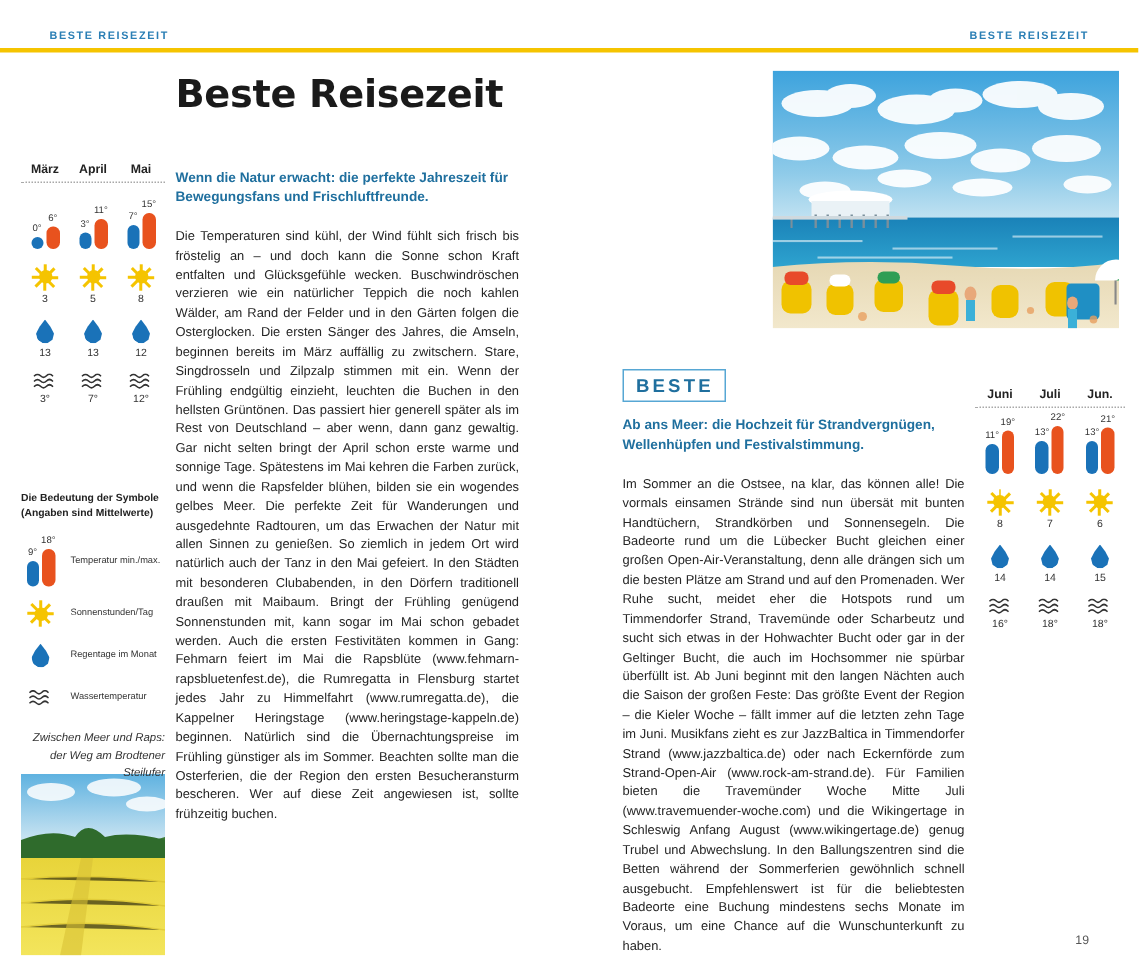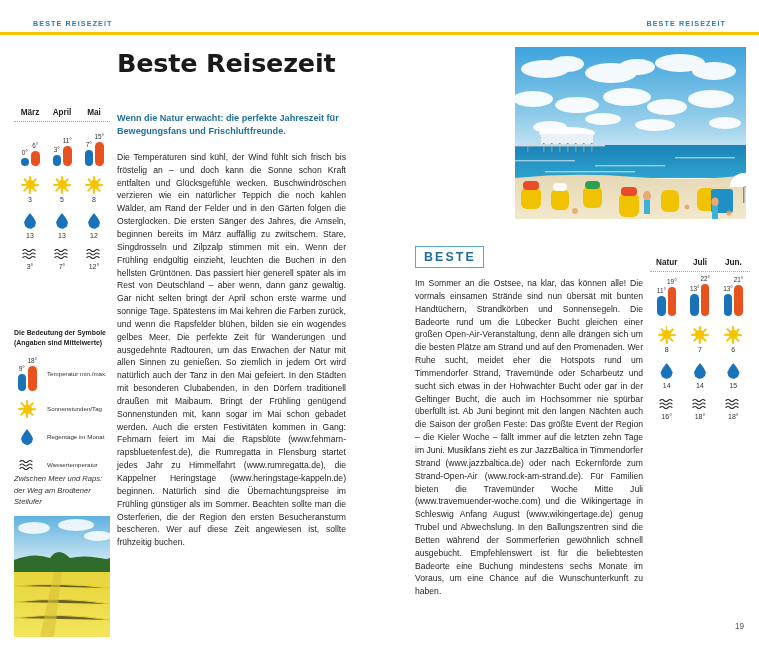--- a/index.html
+++ b/index.html
@@ -129,30 +129,30 @@
   }
   .legend-item .ltext { font-size: 6.2px; color: #333; line-height: 1.25; }
 
   
   .photo { position: absolute; overflow: hidden; }
   .caption {
     position: absolute;
     font-style: italic; font-size: 7.6px; line-height: 1.52;
     color: #333;
   }
-  .cap-left  { left: 14px; top: 473px; width: 96px; }
+  .cap-left  { left: 14px; top: 486px; width: 96px; text-align: right; }
   .cap-right { left: 414px; top: 50px; width: 96px; text-align: right; }
 
   
   #beach-photo { left: 515px; top: 47px; width: 231px; height: 172px; }
   #rape-photo  { left: 14px;  top: 516px; width: 96px;  height: 121px; }
 
   
   .pageno {
-    position: absolute; right: 15px; bottom: 17px;
+    position: absolute; right: 33px; bottom: 17px;
     font-size: 8.2px; color: #555;
   }
 </style>
 </head>
 <body>
 
 <div class="page">
 
   <div class="runhead left">BESTE REISEZEIT</div>
   <div class="runhead right">BESTE REISEZEIT</div>
@@ -341,28 +341,29 @@
   <div class="col-left-text">
     <div class="season-sub">Wenn die Natur erwacht: die perfekte Jahreszeit für Bewegungsfans und Frischluftfreunde.</div>
     <div class="body-text">
       <div class="wrap-shape" id="left-wrap" style="width: 0px; height: 398px;"></div>
       <span>Die Temperaturen sind kühl, der Wind fühlt sich frisch bis fröstelig an – und doch kann die Sonne schon Kraft entfalten und Glücksgefühle wecken. Buschwindröschen verzieren wie ein natürlicher Teppich die noch kahlen Wälder, am Rand der Felder und in den Gärten folgen die Osterglocken. Die ersten Sänger des Jahres, die Amseln, beginnen bereits im März auffällig zu zwitschern. Stare, Singdrosseln und Zilpzalp stimmen mit ein. Wenn der Frühling endgültig einzieht, leuchten die Buchen in den hellsten Grüntönen. Das passiert hier generell später als im Rest von Deutschland – aber wenn, dann ganz gewaltig. Gar nicht selten bringt der April schon erste warme und sonnige Tage. Spätestens im Mai kehren die Farben zurück, und wenn die Rapsfelder blühen, bilden sie ein wogendes gelbes Meer. Die perfekte Zeit für Wanderungen und ausgedehnte Radtouren, um das Erwachen der Natur mit allen Sinnen zu genießen. So ziemlich in jedem Ort wird natürlich auch der Tanz in den Mai gefeiert. In den Städten mit besonderen Clubabenden, in den Dörfern traditionell draußen mit Maibaum. Bringt der Frühling genügend Sonnenstunden mit, kann sogar im Mai schon gebadet werden. Auch die ersten Festivitäten kommen in Gang: Fehmarn feiert im Mai die Rapsblüte (www.fehmarn-rapsbluetenfest.de), die Rumregatta in Flensburg startet jedes Jahr zu Himmelfahrt (www.rumregatta.de), die Kappelner Heringstage (www.heringstage-kappeln.de) beginnen. Natürlich sind die Übernachtungspreise im Frühling günstiger als im Sommer. Beachten sollte man die Osterferien, die der Region den ersten Besucheransturm bescheren. Wer auf diese Zeit angewiesen ist, sollte frühzeitig buchen.</span>
     </div>
   </div>
 
   <div class="col-right-text">
     <span class="season-tag">BESTE</span>
+    <div class="season-sub">Ab ans Meer: die Hochzeit für Strandvergnügen, Wellenhüpfen und Festivalstimmung.</div>
     <div class="body-text">
       <span>Im Sommer an die Ostsee, na klar, das können alle! Die vormals einsamen Strände sind nun übersät mit bunten Handtüchern, Strandkörben und Sonnensegeln. Die Badeorte rund um die Lübecker Bucht gleichen einer großen Open-Air-Veranstaltung, denn alle drängen sich um die besten Plätze am Strand und auf den Promenaden. Wer Ruhe sucht, meidet eher die Hotspots rund um Timmendorfer Strand, Travemünde oder Scharbeutz und sucht sich etwas in der Hohwachter Bucht oder gar in der Geltinger Bucht, die auch im Hochsommer nie spürbar überfüllt ist. Ab Juni beginnt mit den langen Nächten auch die Saison der großen Feste: Das größte Event der Region – die Kieler Woche – fällt immer auf die letzten zehn Tage im Juni. Musikfans zieht es zur JazzBaltica in Timmendorfer Strand (www.jazzbaltica.de) oder nach Eckernförde zum Strand-Open-Air (www.rock-am-strand.de). Für Familien bieten die Travemünder Woche Mitte Juli (www.travemuender-woche.com) und die Wikingertage in Schleswig Anfang August (www.wikingertage.de) genug Trubel und Abwechslung. In den Ballungszentren sind die Betten während der Sommerferien gewöhnlich schnell ausgebucht. Empfehlenswert ist für die beliebtesten Badeorte eine Buchung mindestens sechs Monate im Voraus, um eine Chance auf die Wunschunterkunft zu haben.</span>
     </div>
   </div>
 
   <div class="col-summer-icons">
     <div class="months-row" id="summer-months">
-        <div class="mcell">Natur</div>
+        <div class="mcell">Juni</div>
         <div class="mcell">Juli</div>
         <div class="mcell">Jun.</div>
       </div>
     <div class="dotted-rule"></div>
     <div class="icon-row" id="summer-temp">
         <div class="icell">
           <div class="tempgrp">
             <div class="tempbar min" style="height: 20.1px;">
               <span class="lab">11°</span>
             </div>

